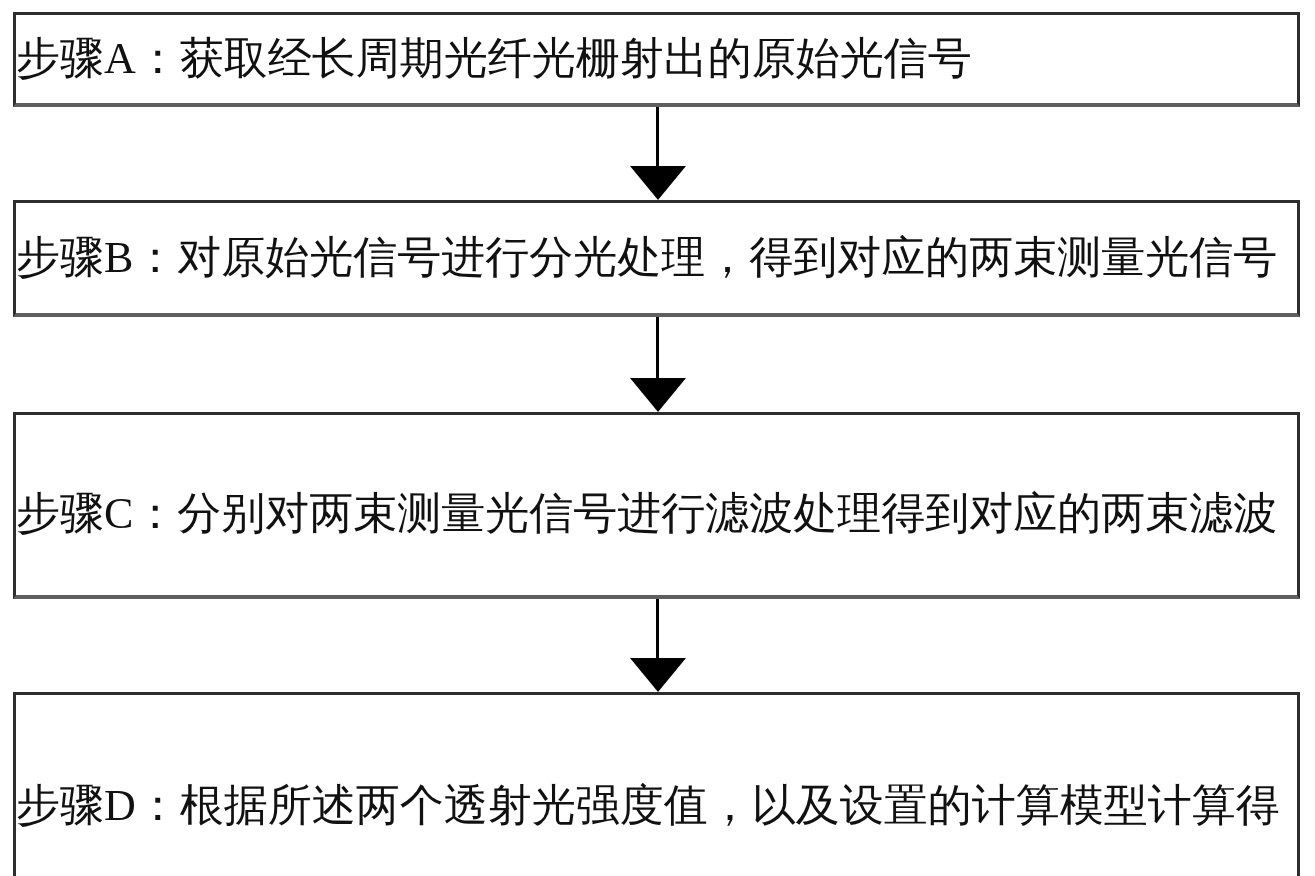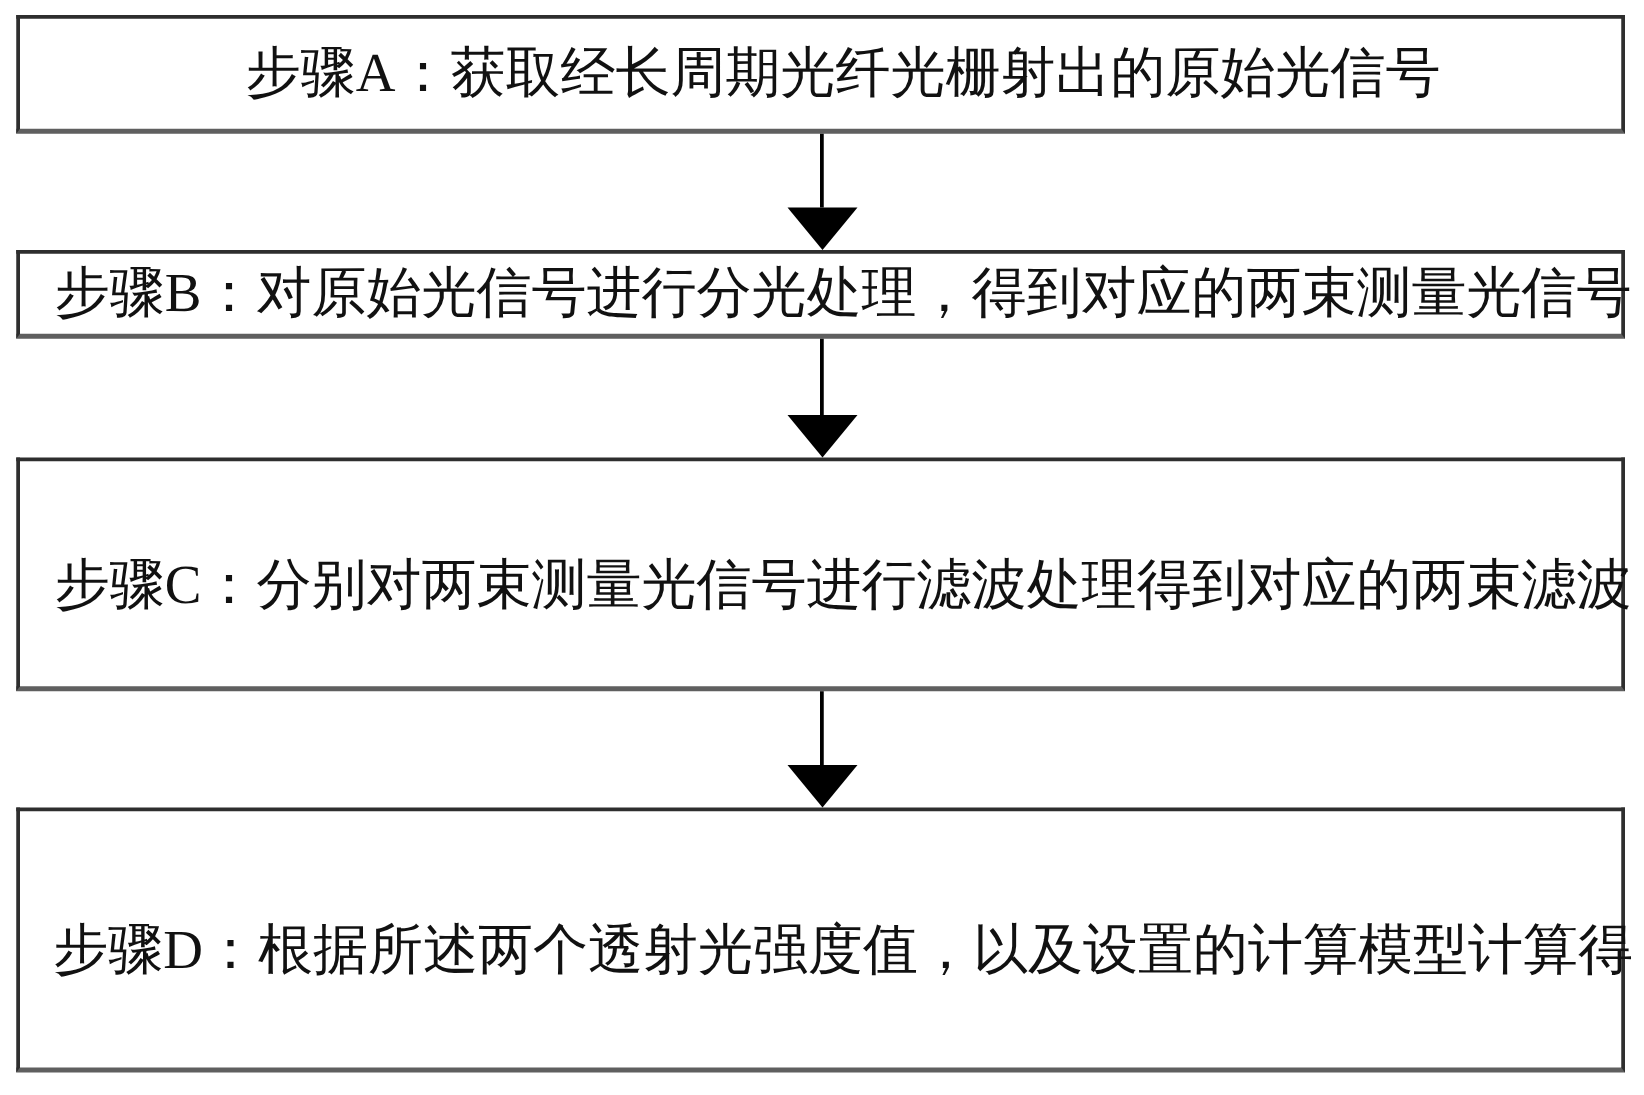--- a/index.html
+++ b/index.html
@@ -20,25 +20,24 @@
   .step-box {
     margin-left: 13px;
     width: 1287px;
     box-sizing: border-box;
     border: 3px solid var(--border, #2e2e2e);
     border-bottom: 4px solid var(--border_shadow, #5f5f5f);
     background: var(--background, #ffffff);
     display: flex;
     flex-direction: column;
     justify-content: center;
-    align-items: center;
-    padding-left: 36px;
+    align-items: flex-start;
   }
   .box-a { height: 95px; }
-  .box-b { height: 71px; }
+  .box-b { height: 117px; }
   .box-c { height: 187px; }
   .box-d { height: 212px; }
   .step-line {
     font-size: 44px;
     line-height: 92px;
     color: var(--text, #111111);
     white-space: nowrap;
     text-align: center;
   }
   .box-c .step-line, .box-d .step-line { line-height: 93px; margin-top: 16px; }

